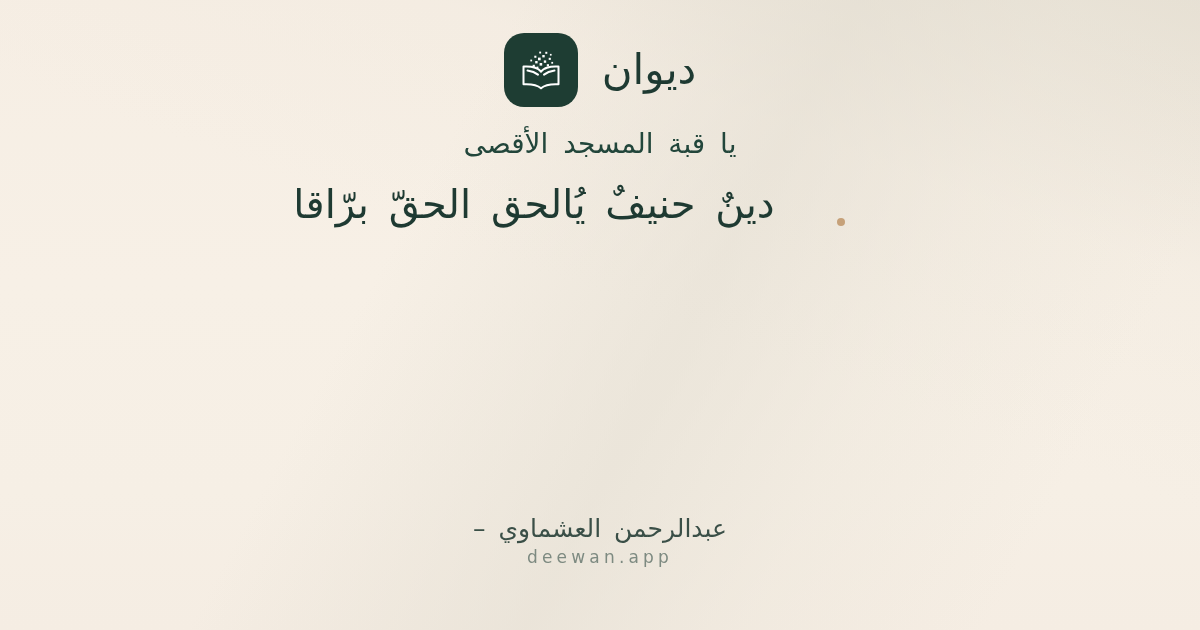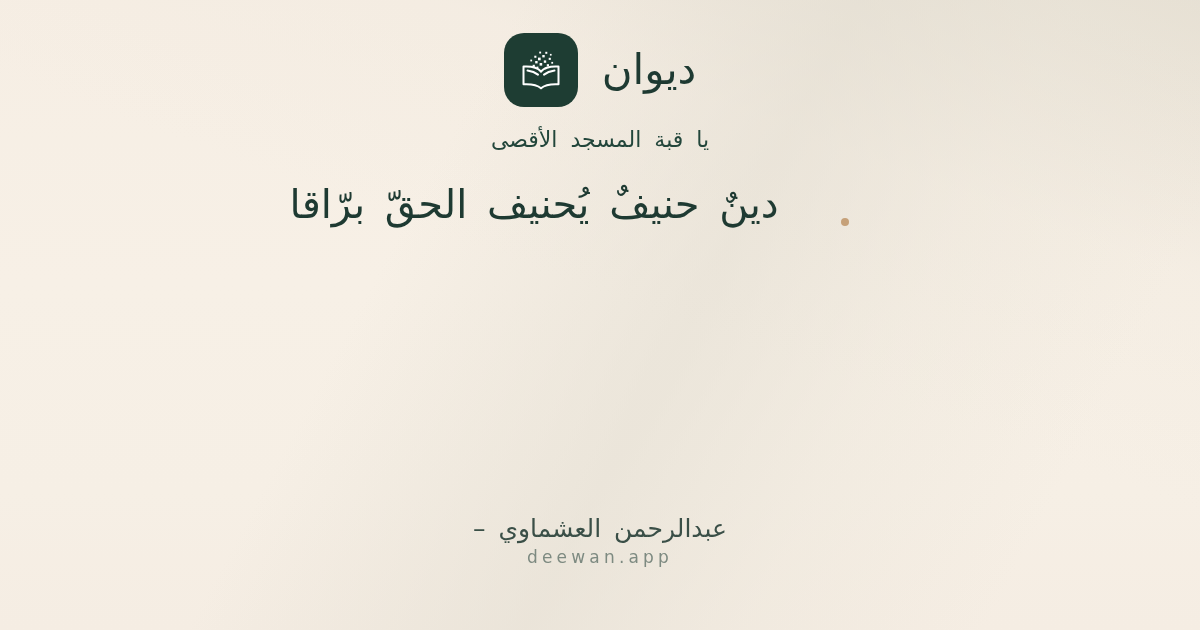--- a/index.html
+++ b/index.html
@@ -68,21 +68,21 @@
     line-height: 1;
     color: #1e3a32;
     font-weight: 400;
     letter-spacing: 0;
     white-space: nowrap;
   }
 
   
   #poem-title {
     margin-top: 19px;
-    font-size: 22px;
+    font-size: 28px;
     line-height: 1.3;
     color: #22463b;
     white-space: nowrap;
     word-spacing: 6px;
     text-align: center;
   }
 
   
   #verse-row {
     position: absolute;
@@ -176,21 +176,21 @@
         </g>
       </svg>
     </div>
     <div id="brand-name">ديوان</div>
   </div>
 
   <div id="poem-title">يا  قبة المسجد   الأقصى</div>
 
   <div id="verse-row">
     <span id="verse-separator"></span>
-    <span class="hemistich">دينٌ  حنيفٌ   يُحنيف الحقّ  برّاقا</span>
+    <span class="hemistich">دينٌ  حنيفٌ   يُالحق الحقّ  برّاقا</span>
   </div>
 
   <div id="footer-block">
     <div id="poet-attribution">عبدالرحمن  العشماوي  –</div>
     <div id="site-url">deewan.app</div>
   </div>
 
 </div>
 
 </body></html>

